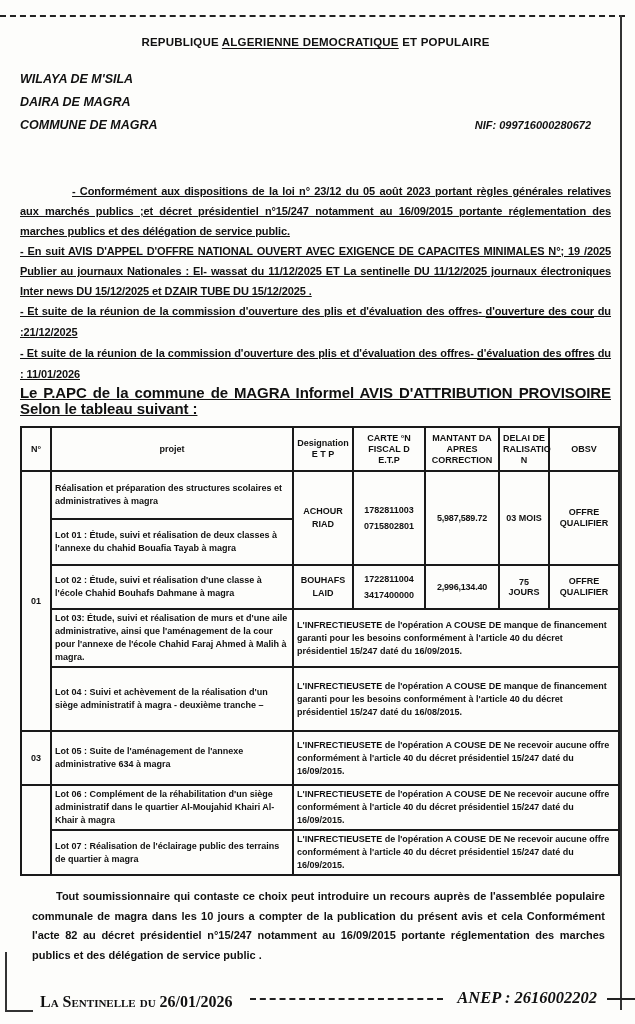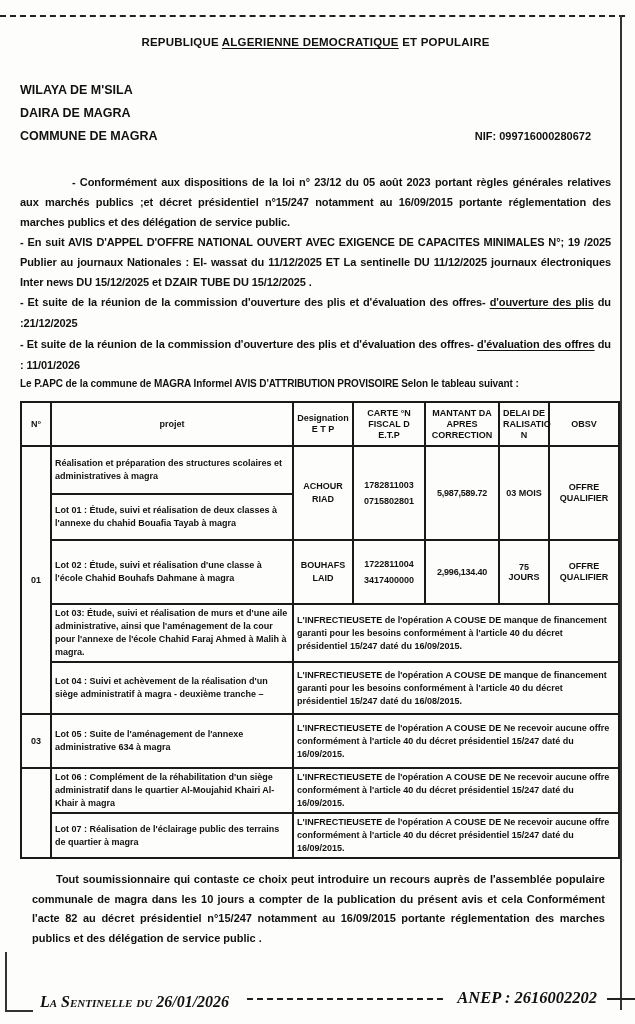--- a/index.html
+++ b/index.html
@@ -15,42 +15,42 @@
   
   .frame-top { position:absolute; top:15px; left:0; width:625px; border-top:2px dashed #222; }
   .frame-right { position:absolute; top:15px; right:13px; width:0; height:995px; border-right:2px solid #333; }
   .frame-left-bottom { position:absolute; left:5px; bottom:12px; width:28px; height:60px; border-left:2px solid #333; border-bottom:2px solid #333; }
 
   .content { position:relative; padding:30px 24px 0 20px; }
 
   .republic-line { text-align:center; font-size:11.5px; letter-spacing:0.2px; margin-top:6px; }
   .republic-line .u { text-decoration:underline; text-underline-offset:2px; }
 
-  .org-block { margin-top:31px; font-size:12.5px; line-height:23px; }
+  .org-block { margin-top:20px; font-size:12.5px; line-height:23px;font-style:italic; }
   .org-row { display:flex; justify-content:space-between; align-items:flex-end; }
   .nif { font-size:11px; padding-right:20px; }
 
   .title-wrap { text-align:center; margin-top:52px; }
   .doc-title {
     display:inline-block;
     font-size:19px;
     letter-spacing:0.4px;
     border-bottom:3px solid #111;
     padding:0 4px 3px 4px;
     text-decoration:underline;
     text-underline-offset:3px;
     text-decoration-thickness:1.5px;
   }
 
-  .intro { margin-top:24px; font-size:11px; line-height:20px; text-align:justify; letter-spacing:-0.1px; }
+  .intro { margin-top:44px; font-size:11px; line-height:20px; text-align:justify; letter-spacing:-0.1px;text-decoration:underline; }
   .intro p.p1 { text-indent:52px; }
   .intro p.p2 { margin-top:0; }
   .intro p.bullet { line-height:21px; }
   .intro .u { text-decoration:underline; text-underline-offset:2px; }
-  .pre-table { font-size:10px; line-height:16px; letter-spacing:-0.1px; }
+  .pre-table { font-size:15px; line-height:16px; letter-spacing:-0.1px; }
 
   table.main {
     border-collapse:collapse;
     margin-top:9px;
     width:598px;
     table-layout:fixed;
   }
   table.main td, table.main th {
     border:2px solid #1a1a1a;
     font-size:9px;
@@ -75,21 +75,20 @@
   .bottom-row {
     position:absolute;
     left:0; right:0; bottom:4px;
     display:flex;
     align-items:center;
     padding:0 0 0 40px;
     height:36px;
   }
   .journal {
     font-family:"Liberation Serif", serif;
-    font-style:italic;
     font-weight:bold;
     font-variant:small-caps;
     font-size:16px;
     white-space:nowrap;
   }
   .mid-rule { flex:1; border-top:2px solid #222; margin:0 14px 6px 18px; border-top-style:dashed; }
   .anep {
     font-family:"Liberation Serif", serif;
     font-style:italic;
     font-weight:bold;
@@ -122,21 +121,21 @@
         <span>099716000280672</span>
       </span>
     </div>
   </div>
 
 
   <div class="intro">
     <p class="p1">- Conformément aux dispositions de la loi n° 23/12 du 05 août 2023 portant règles générales relatives aux marchés publics ;et décret présidentiel n°15/247 notamment au 16/09/2015 portante réglementation des marches publics et des délégation de service public.</p>
     <p class="p2">- En suit AVIS D'APPEL D'OFFRE NATIONAL OUVERT AVEC EXIGENCE DE CAPACITES MINIMALES N°; 19 /2025 Publier au journaux Nationales : El- wassat du 11/12/2025 ET La sentinelle DU 11/12/2025 journaux électroniques Inter news DU 15/12/2025 et DZAIR TUBE DU 15/12/2025 .</p>
     <p class="bullet">
-      <span>- Et suite de la réunion de la commission d'ouverture des plis et d'évaluation des offres- </span><span class="u">d'ouverture des plis</span><span> du :21/12/2025</span>
+      <span>- Et suite de la réunion de la commission d'ouverture des plis et d'évaluation des offres- </span><span class="u">d'ouverture des cour</span><span> du :21/12/2025</span>
     </p>
     <p class="bullet">
       <span>- Et suite de la réunion de la commission d'ouverture des plis et d'évaluation des offres- </span><span class="u">d'évaluation des offres</span><span> du : 11/01/2026</span>
     </p>
     <p class="pre-table">Le P.APC de la commune de MAGRA Informel AVIS D'ATTRIBUTION PROVISOIRE Selon le tableau suivant :</p>
   </div>
 
   <table class="main">
     <colgroup>
       <col style="width:30px">
@@ -165,36 +164,36 @@
         <div>1782811003</div>
         <div>0715802801</div>
       </td>
       <td class="montant" rowspan="2">5,987,589.72</td>
       <td class="delai" rowspan="2">03 MOIS</td>
       <td class="obsv" rowspan="2">OFFRE QUALIFIER</td>
     </tr>
     <tr style="height:46px">
       <td class="projet">Lot 01 : Étude, suivi et réalisation de deux classes à l'annexe du chahid Bouafia Tayab à magra</td>
     </tr>
-    <tr style="height:64px">
+    <tr style="height:44px">
       <td class="projet">Lot 02 : Étude, suivi et réalisation d'une classe à l'école Chahid Bouhafs Dahmane à magra</td>
       <td class="designation">BOUHAFS LAID</td>
       <td class="carte">
         <div>1722811004</div>
         <div>3417400000</div>
       </td>
       <td class="montant">2,996,134.40</td>
       <td class="delai">75 JOURS</td>
       <td class="obsv">OFFRE QUALIFIER</td>
     </tr>
     <tr style="height:52px">
       <td class="projet">Lot 03: Étude, suivi et réalisation de murs et d'une aile administrative, ainsi que l'aménagement de la cour pour l'annexe de l'école Chahid Faraj Ahmed à Malih à magra.</td>
       <td class="motif" colspan="5">L'INFRECTIEUSETE de l'opération A COUSE DE manque de financement garanti pour les besoins conformément à l'article 40 du décret présidentiel 15/247 daté du 16/09/2015.</td>
     </tr>
-    <tr style="height:52px">
+    <tr style="height:64px">
       <td class="projet">Lot 04 : Suivi et achèvement de la réalisation d'un siège administratif à magra - deuxième tranche –</td>
       <td class="motif" colspan="5">L'INFRECTIEUSETE de l'opération A COUSE DE manque de financement garanti pour les besoins conformément à l'article 40 du décret présidentiel 15/247 daté du 16/08/2015.</td>
     </tr>
     <tr style="height:54px">
       <td class="num">03</td>
       <td class="projet">Lot 05 : Suite de l'aménagement de l'annexe administrative 634 à magra</td>
       <td class="motif" colspan="5">L'INFRECTIEUSETE de l'opération A COUSE DE Ne recevoir aucune offre conformément à l'article 40 du décret présidentiel 15/247 daté du 16/09/2015.</td>
     </tr>
     <tr style="height:42px">
       <td class="num" rowspan="2"></td>

